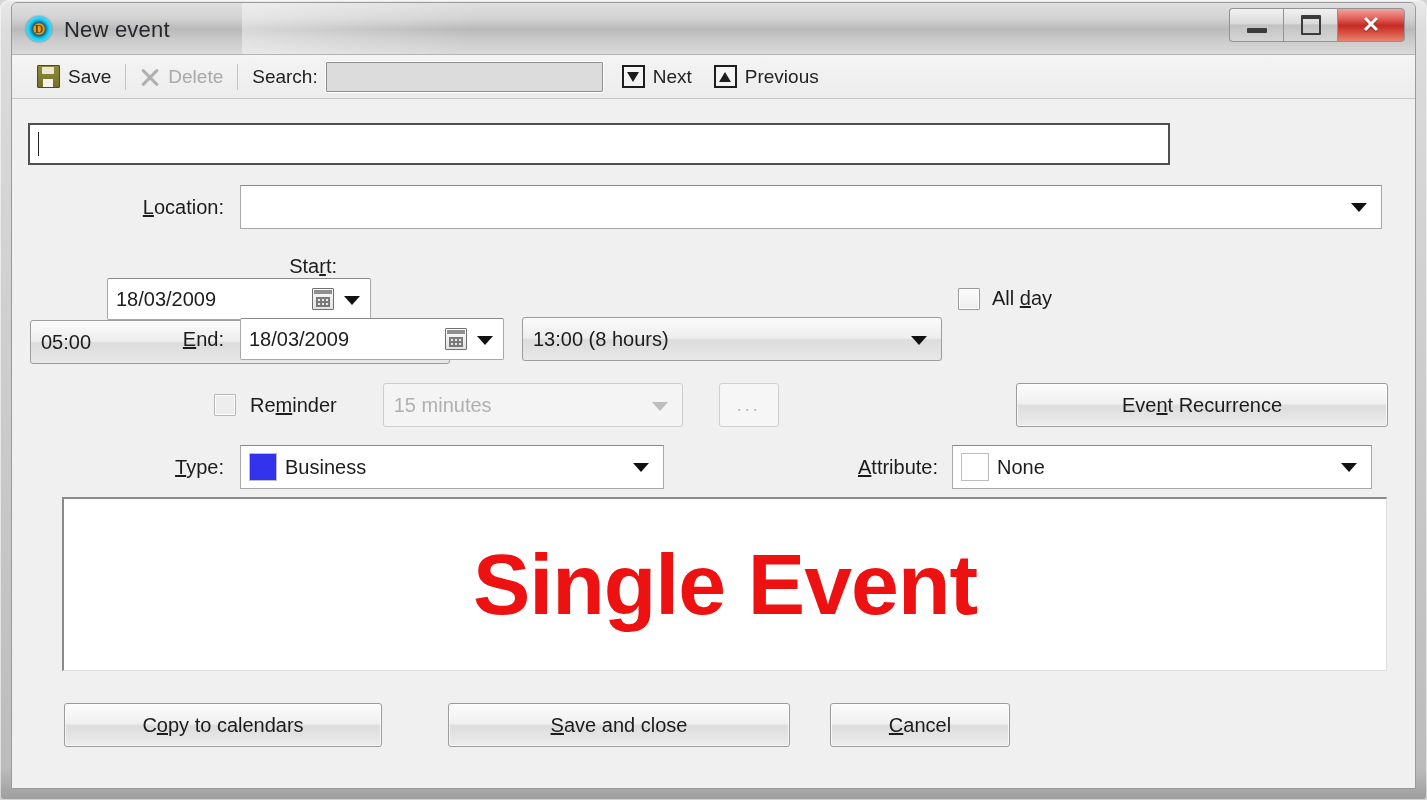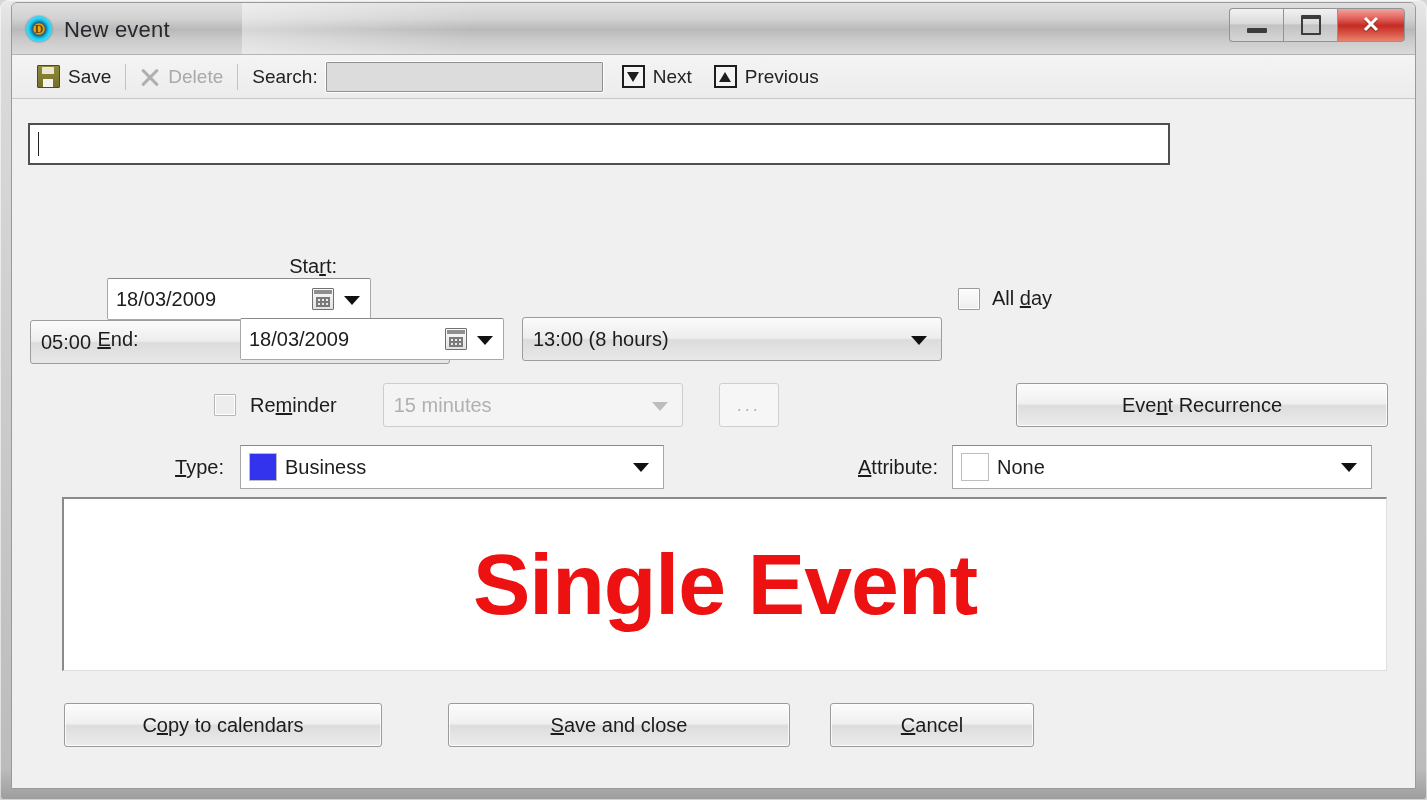--- a/index.html
+++ b/index.html
@@ -251,20 +251,29 @@
 
     <div class="form">
 
       <div class="row" style="left:0;top:24px;">
         <div class="textbox focused" style="width:1142px;margin-left:16px;">
           <span class="caret"></span>
             <span></span>
         </div>
       </div>
 
+      <div class="row" style="left:0;top:86px;">
+        <div class="lbl" style="width:212px;">
+          <span></span><u>L</u><span>ocation:</span>
+        </div>
+        <div class="combo-flat" style="width:1142px;margin-left:16px;">
+          <span></span>
+          <span class="arrow-down"></span>
+        </div>
+      </div>
 
       <div class="row" style="left:0;top:156px;flex-direction:column;">
         <div class="lbl" style="width:212px;">
           <span>Sta</span><u>r</u><span>t:</span>
         </div>
         <div class="datebox" style="margin-left:16px;">
           <span>18/03/2009</span>
           <span class="cal-ico"></span>
           <span class="arrow-down"></span>
         </div>
@@ -275,21 +284,21 @@
       </div>
 
       <div class="row" style="left:946px;top:188px;gap:12px;">
         <span class="chk"></span>
         <span class="lbl">
           <span>All </span><u>d</u><span>ay</span>
         </span>
       </div>
 
       <div class="row" style="left:0;top:218px;">
-        <div class="lbl" style="width:212px;text-align:center;">
+        <div class="lbl" style="width:212px;">
           <span></span><u>E</u><span>nd:</span>
         </div>
         <div class="datebox" style="margin-left:16px;">
           <span>18/03/2009</span>
           <span class="cal-ico"></span>
           <span class="arrow-down"></span>
         </div>
         <div class="timecombo" style="margin-left:18px;">
           <span>13:00 (8 hours)</span>
           <span class="arrow-down"></span>
@@ -348,21 +357,21 @@
         <div class="btn" style="width:318px;">
           <span>
             <span>C</span><u>o</u><span>py to calendars</span>
           </span>
         </div>
         <div class="btn" style="width:342px;margin-left:66px;">
           <span>
             <span></span><u>S</u><span>ave and close</span>
           </span>
         </div>
-        <div class="btn" style="width:204px;margin-left:40px;">
+        <div class="btn" style="width:180px;margin-left:40px;">
           <span>
             <span></span><u>C</u><span>ancel</span>
           </span>
         </div>
       </div>
 
     </div>
   </div>
 </div>
 

